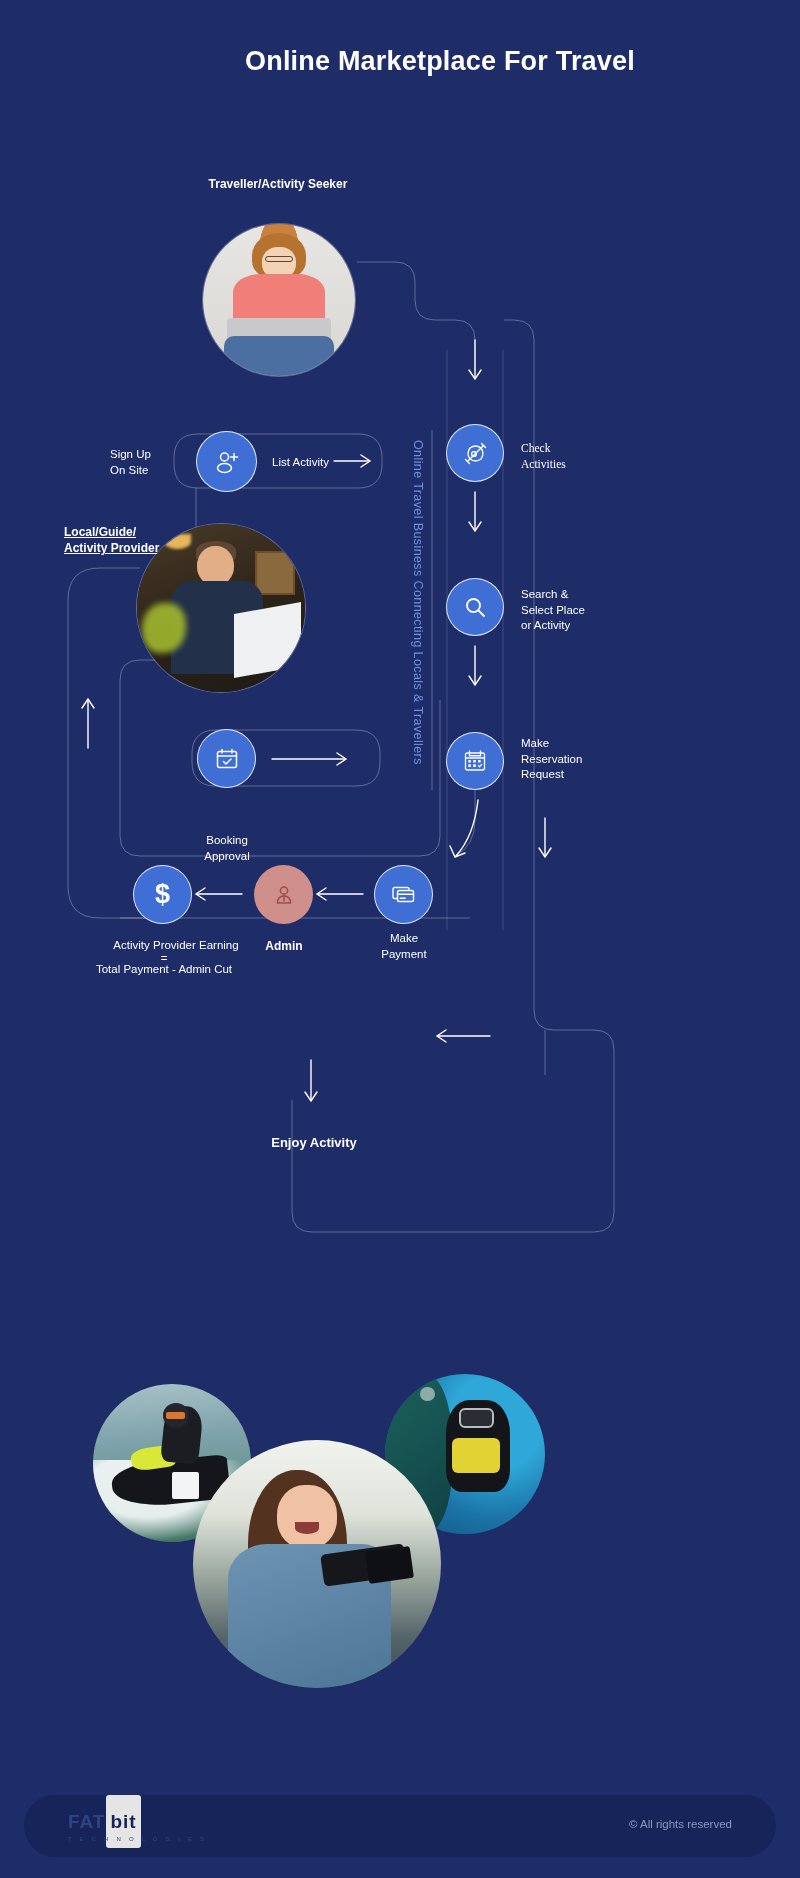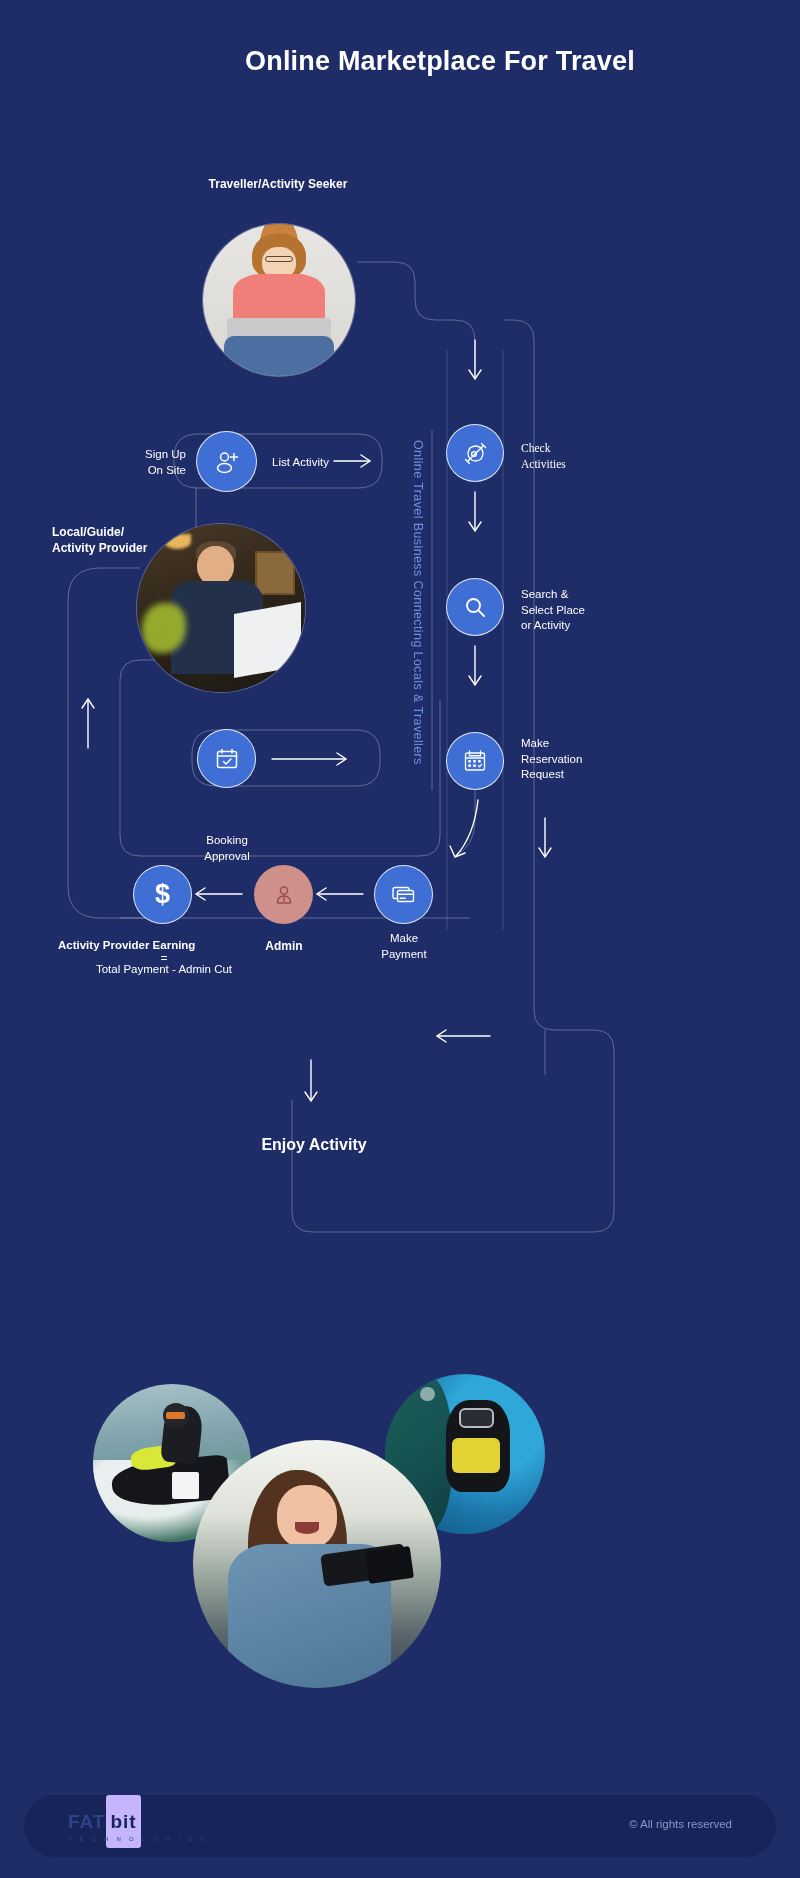--- a/index.html
+++ b/index.html
@@ -134,21 +134,21 @@
   }
 
   
   .footer {
     position:absolute; left:24px; top:1795px; width:752px; height:62px;
     background:#17245a; border-radius:31px;
   }
   .logo { position:absolute; left:44px; top:16px; }
   .logo .mark { font-size:19px; font-weight:700; letter-spacing:1px; color:#2f4384; }
   .logo .mark .bit {
-    background:#c4b5fd; color:#17245a; padding:16px 4px; border-radius:3px; margin-left:1px;
+    background:#e5e5e5; color:#17245a; padding:16px 4px; border-radius:3px; margin-left:1px;
   }
   .logo .sub { font-size:6px; letter-spacing:3.2px; color:#2f4384; margin-top:3px; }
   .rights { position:absolute; right:44px; top:23px; color:#8a97c4; font-size:11.5px; }
 </style>
 </head>
 <body>
 
 <div class="page">
 
   <div class="title">
@@ -227,36 +227,36 @@
     <div class="hair"></div>
       <div class="face"></div>
       <div class="glasses"></div>
     <div class="body"></div>
       <div class="laptop"></div>
       <div class="jeans"></div>
   </div>
 
   <div class="vcaption" style="left:425px; top:440px;">Online Travel Business Connecting Locals &amp; Travellers</div>
 
-  <div class="lbl" style="left:110px;top:447px;width:76px;text-align:right;">Sign Up
+  <div class="lbl" style="left:110px;top:447px;width:76px;">Sign Up
 On Site</div>
 
   <div class="node" style="left:196px;top:431px;width:61px;height:61px;">
     <span>
       <svg width="28" height="28" viewBox="0 0 28 28" fill="none" stroke="#fff" stroke-width="1.5" stroke-linecap="round" stroke-linejoin="round">
         <circle cx="11.5" cy="9" r="4"></circle>
         <ellipse cx="11.5" cy="20" rx="7" ry="4.5"></ellipse>
         <path d="M21 5.5 V12.5 M17.5 9 H24.5"></path>
       </svg>
     </span>
   </div>
 
   <div class="lbl" style="left:272px;top:455px;">List Activity</div>
 
-  <div class="lbl lbl-b" style="left:52px;top:524px;width:170px;">Local/Guide/
+  <div class="lbl lbl-b" style="left:64px;top:524px;width:170px;text-decoration:underline;">Local/Guide/
 Activity Provider</div>
   <div class="photo ring ph-provider">
     <div class="lamp"></div>
       <div class="pic"></div>
       <div class="hair2"></div>
     <div class="head"></div>
       <div class="shirt"></div>
       <div class="laptop2"></div>
       <div class="plant"></div>
   </div>
@@ -340,25 +340,25 @@
         <path d="M6.5 21 Q6.5 14 13 14 Q19.5 14 19.5 21 Z"></path>
         <path d="M13 12.5 V19"></path>
       </svg>
     </span>
   </div>
   <div class="lbl lbl-b" style="left:230px;top:938px;width:108px;text-align:center;">Admin</div>
 
   <div class="node" style="left:133px;top:865px;width:59px;height:59px;">
     <span class="dollar">$</span>
   </div>
-  <div class="lbl" style="left:58px;top:937px;width:212px;text-align:left;line-height:1.45;font-weight:bold;">Activity Provider Earning</div>
+  <div class="lbl" style="left:70px;top:937px;width:212px;text-align:center;line-height:1.45;">Activity Provider Earning</div>
   <div class="lbl" style="left:58px;top:951px;width:212px;text-align:center;">=</div>
   <div class="lbl" style="left:58px;top:962px;width:212px;text-align:center;">Total Payment - Admin Cut</div>
 
-  <div class="lbl lbl-b" style="left:0;top:1134px;width:628px;text-align:center;font-size:16px;">Enjoy Activity</div>
+  <div class="lbl lbl-b" style="left:0;top:1134px;width:628px;text-align:center;font-size:13px;">Enjoy Activity</div>
 
   <div class="photo ph-jet">
     <div class="foam"></div>
       <div class="ski"></div>
       <div class="skiy"></div>
     <div class="rider"></div>
       <div class="helm"></div>
       <div class="visor"></div>
       <div class="plate"></div>
   </div>

